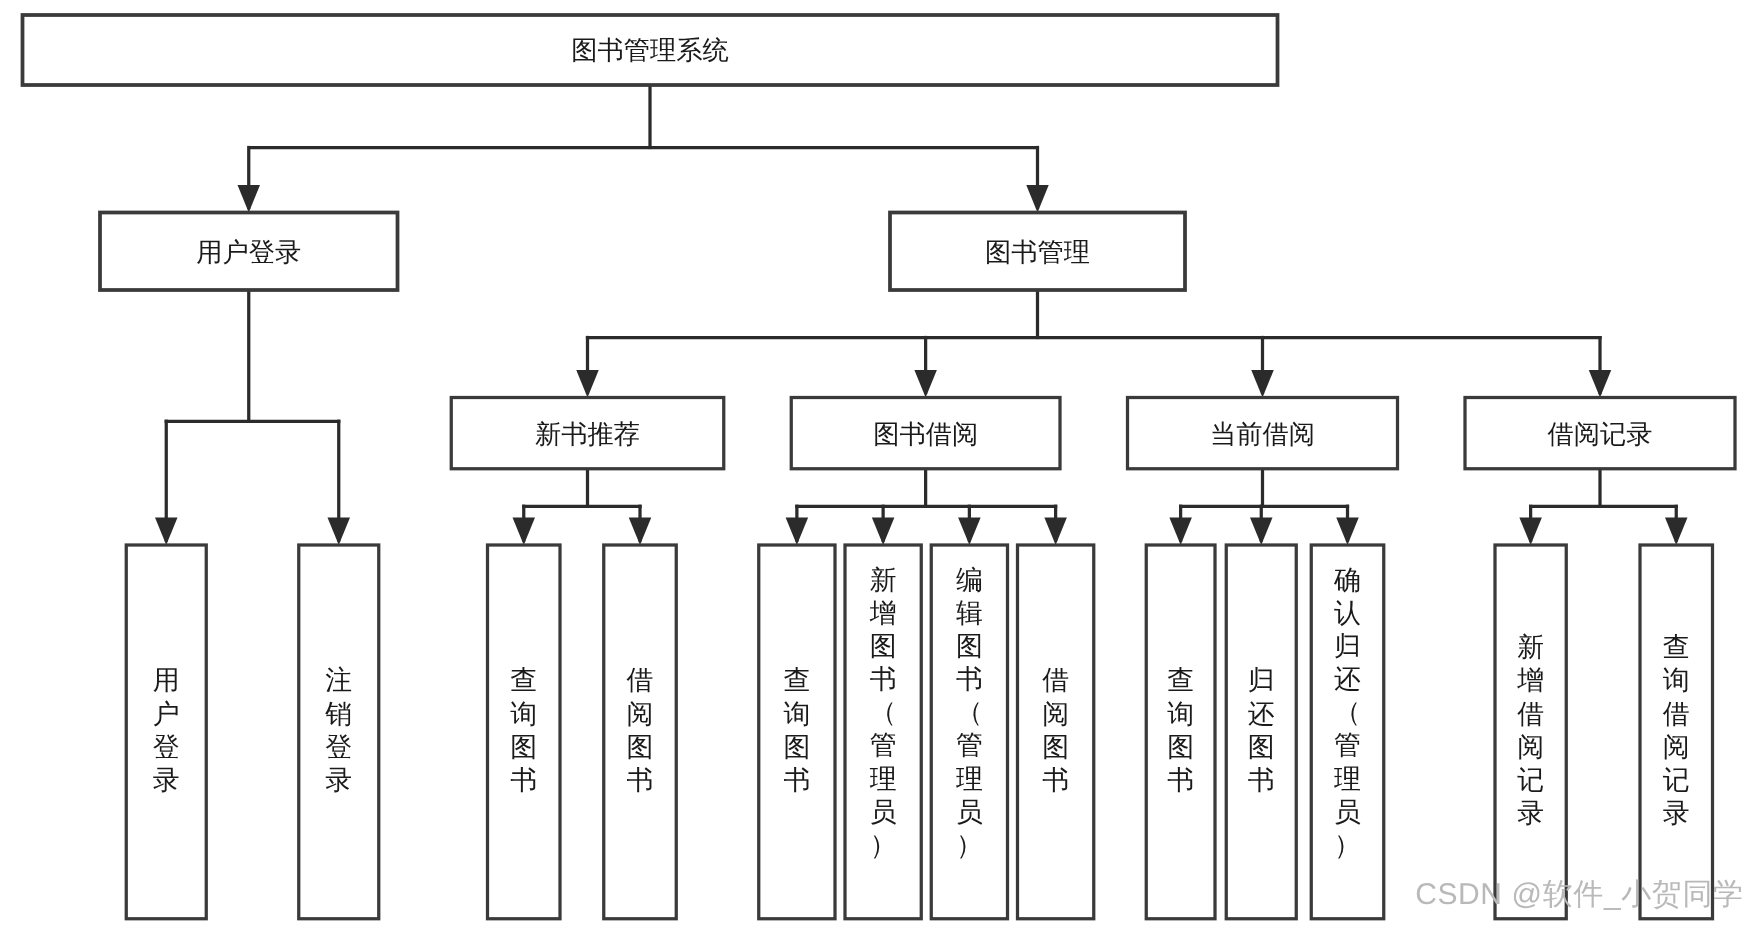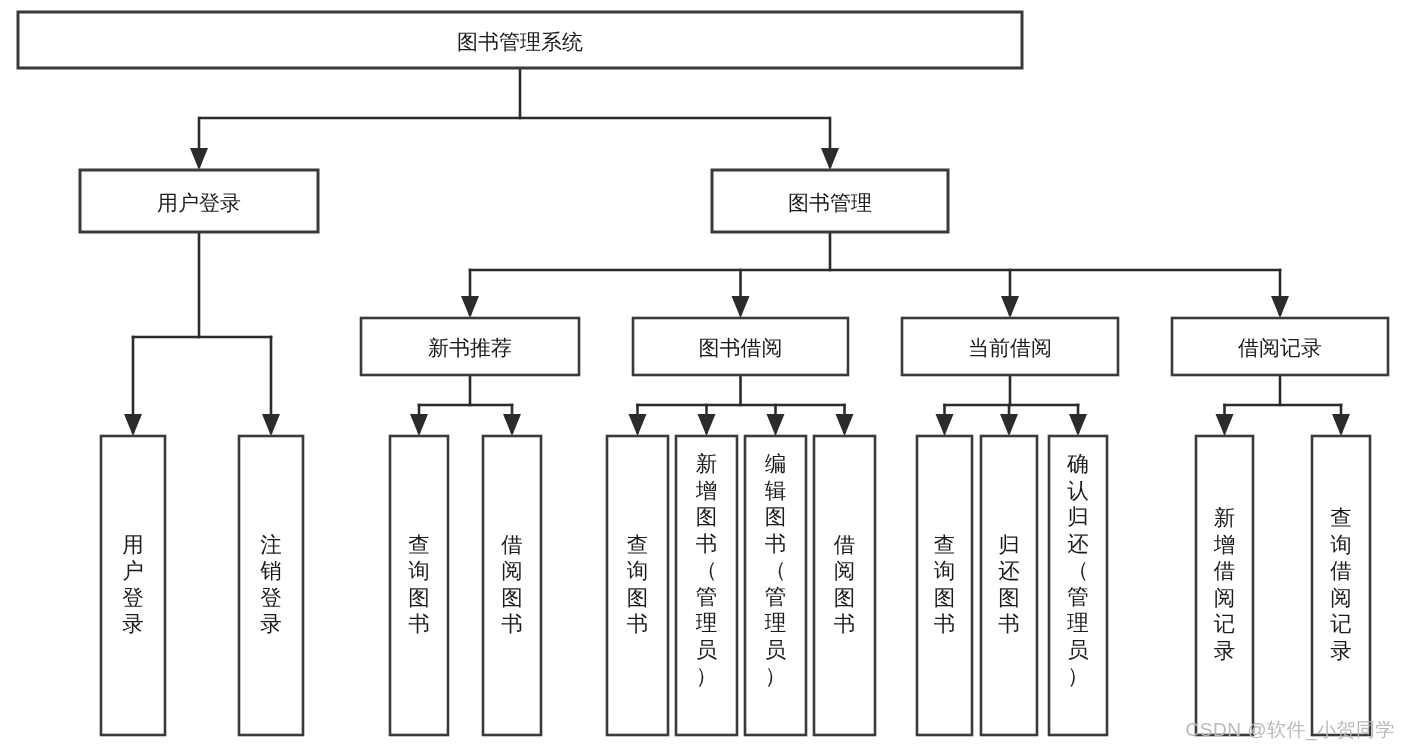--- a/index.html
+++ b/index.html
@@ -49,23 +49,23 @@
   }
   .node-label-vertical {
     fill: #1a1a1a;
     font-family: "Liberation Sans", "DejaVu Sans", sans-serif;
     font-size: 21.5px;
     text-anchor: middle;
   }
   .watermark {
     position: absolute;
     right: 10px;
-    bottom: 4px;
-    font-family: "Liberation Sans", "DejaVu Sans", sans-serif;
-    font-size: 19px;
+    bottom: 16px;
+    font-family: "Liberation Sans", "DejaVu Sans", sans-serif;
+    font-size: 24px;
     color: #b9b9b9;
     white-space: nowrap;
     letter-spacing: 0.5px;
     user-select: none;
   }
 </style>
 </head>
 <body>
 
 <div id="diagram-root">

